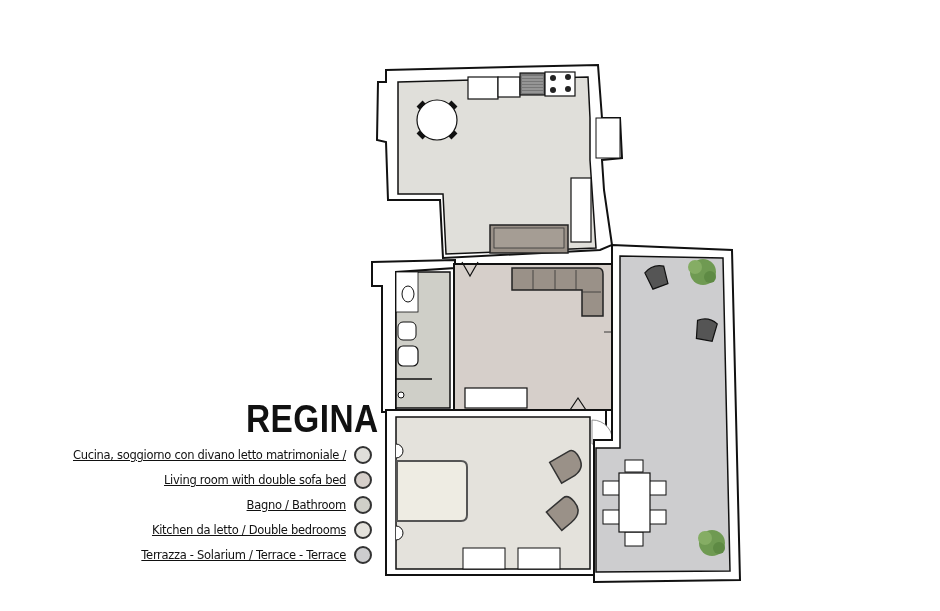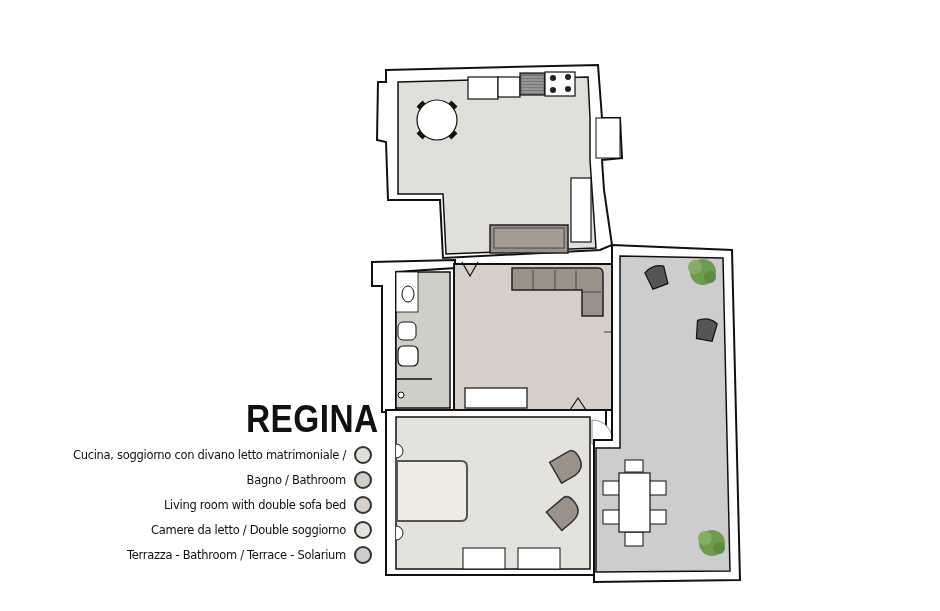--- a/index.html
+++ b/index.html
@@ -1,21 +1,21 @@
 <!DOCTYPE html>
 <html><head>
 <meta charset="utf-8">
 <style>
   html, body { margin: 0; padding: 0; background: #ffffff; }
   body { width: 940px; height: 611px; position: relative; overflow: hidden; font-family: "Liberation Sans", sans-serif; }
   #plan { position: absolute; left: 0; top: 0; }
   .title { position: absolute; left: 246px; top: 398px; font-size: 38px; font-weight: bold; color: #111; letter-spacing: 0.5px; font-family: "Liberation Sans", sans-serif; transform: scaleX(0.88); transform-origin: left top; }
   .legend { position: absolute; left: 60px; top: 446px; width: 312px; }
   .legend-row { display: flex; align-items: center; justify-content: flex-end; margin-bottom: 7px; }
-  .legend-label { text-align: right; font-size: 11.5px; color: #111; line-height: 14px; margin-right: 8px; font-family: "DejaVu Sans", sans-serif; letter-spacing: -0.3px; }
+  .legend-label { text-align: right; font-size: 11.5px; color: #111; line-height: 14px; margin-right: 8px; font-family: "DejaVu Sans", sans-serif; letter-spacing: -0.3px; text-decoration: underline; }
   .swatch { width: 18px; height: 18px; border-radius: 50%; border: 2px solid #333; box-sizing: border-box; flex: none; }
 </style>
 </head>
 <body>
 
 <svg id="plan" width="940" height="611" viewBox="0 0 940 611" xmlns="http://www.w3.org/2000/svg">
 
   <g>
     <polygon points="386,70 598,65 602,118 620,118 622,158 602,160 604,190 612,245 600,250 443,258 440,200 388,200 386,142 377,140 378,82 386,82" fill="#ffffff" stroke="#111" stroke-width="2"></polygon>
     <polygon points="398,82 588,77 590,118 590,160 596,248 446,254 443,194 398,194" fill="#e0dfda" stroke="#111" stroke-width="1.5"></polygon>
@@ -137,28 +137,28 @@
 <div class="title">REGINA</div>
 
 <div class="legend">
   <div class="legend-row">
     <div class="legend-label">
       <div>Cucina, soggiorno con divano letto matrimoniale /</div>
     </div>
     <div class="swatch" style="background:#e0dfda"></div>
   </div>
   <div class="legend-row">
+    <div class="legend-label">Living room with double sofa bed</div>
+    <div class="swatch" style="background:#d6cfca"></div>
+  </div>
+  <div class="legend-row">
     <div class="legend-label">Bagno / Bathroom</div>
     <div class="swatch" style="background:#cfcfc8"></div>
   </div>
   <div class="legend-row">
-    <div class="legend-label">Living room with double sofa bed</div>
-    <div class="swatch" style="background:#d6cfca"></div>
-  </div>
-  <div class="legend-row">
-    <div class="legend-label">Camere da letto / Double soggiorno</div>
+    <div class="legend-label">Kitchen da letto / Double bedrooms</div>
     <div class="swatch" style="background:#e4e2dc"></div>
   </div>
   <div class="legend-row">
-    <div class="legend-label">Terrazza - Bathroom / Terrace - Solarium</div>
+    <div class="legend-label">Terrazza - Solarium / Terrace - Terrace</div>
     <div class="swatch" style="background:#cdcdcf"></div>
   </div>
 </div>
 
 </body></html>

